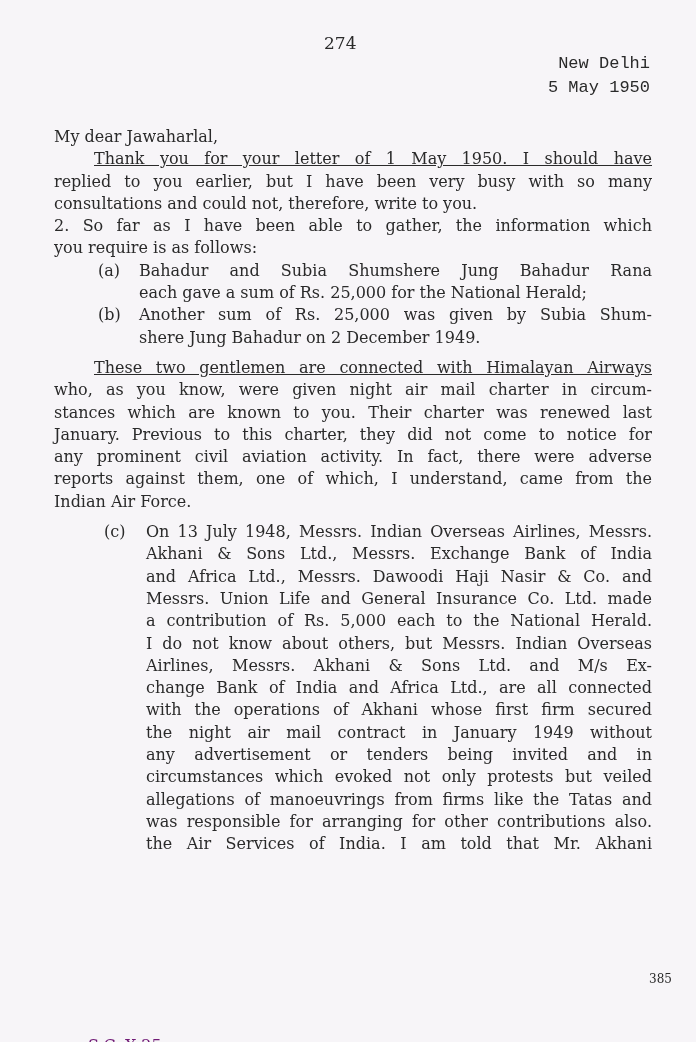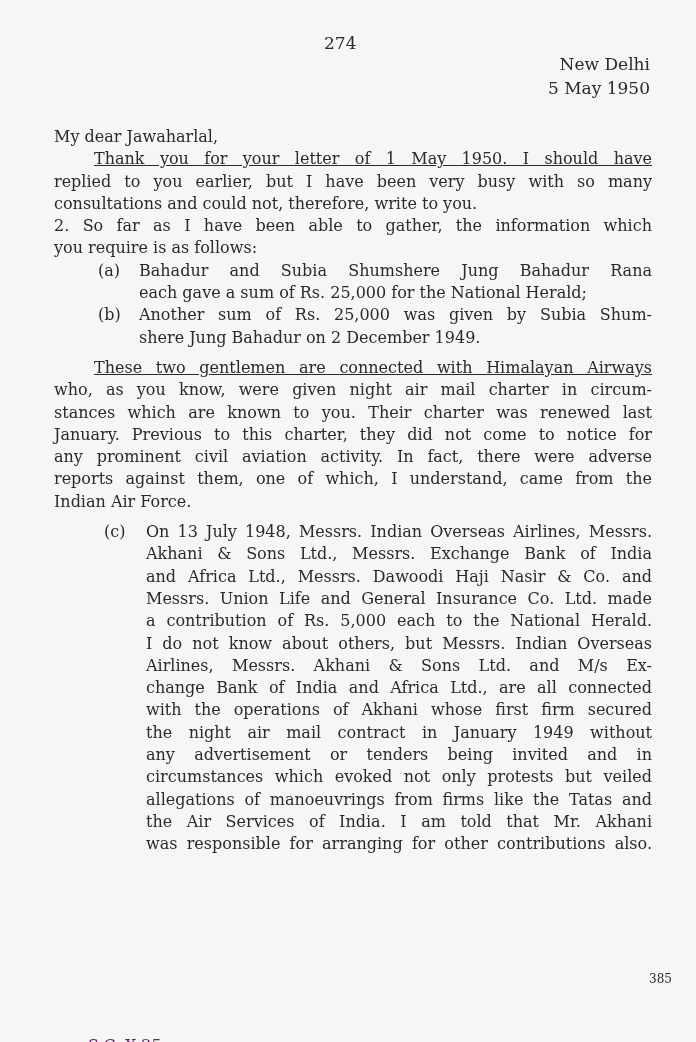--- a/index.html
+++ b/index.html
@@ -5,21 +5,21 @@
   html, body { margin: 0; padding: 0; }
   body {
     width: 696px; height: 1042px; overflow: hidden;
     background: #f7f5f8;
     font-family: "DejaVu Serif", "Liberation Serif", serif;
     color: #2a2a2a;
     position: relative;
   }
   .page { position: absolute; inset: 0; padding-left: 25px; }
   .pageno-top { position: absolute; left: 324px; top: 33px; font-size: 17px; }
-  .place { position: absolute; right: 46px; top: 52px; font-size: 17px; text-align: right; line-height: 24px; }
+  .place { position: absolute; right: 46px; top: 52px; font-size: 17px; text-align: right; line-height: 24px; font-family: Liberation Mono, monospace; }
   .body {
     position: absolute; left: 54px; top: 126px; width: 598px;
     font-size: 16px; line-height: 22.3px; text-align: justify;
   }
   .line { display: block; white-space: nowrap; text-align: justify; text-align-last: justify; }
   .line.last { text-align-last: left; }
   .indent { padding-left: 40px; text-decoration: underline; }
   .salutation { text-align-last: left; }
   .item { position: relative; padding-left: 85px; }
   .item .label { position: absolute; left: 44px; top: 0; }
@@ -87,20 +87,20 @@
       <span class="line">Messrs. Union Life and General Insurance Co. Ltd. made</span>
       <span class="line">a contribution of Rs. 5,000 each to the National Herald.</span>
       <span class="line">I do not know about others, but Messrs. Indian Overseas</span>
       <span class="line">Airlines, Messrs. Akhani &amp; Sons Ltd. and M/s Ex-</span>
       <span class="line">change Bank of India and Africa Ltd., are all connected</span>
       <span class="line">with the operations of Akhani whose first firm secured</span>
       <span class="line">the night air mail contract in January 1949 without</span>
       <span class="line">any advertisement or tenders being invited and in</span>
       <span class="line">circumstances which evoked not only protests but veiled</span>
       <span class="line">allegations of manoeuvrings from firms like the Tatas and</span>
+      <span class="line">was responsible for arranging for other contributions also.</span>
       <span class="line">the Air Services of India. I am told that Mr. Akhani</span>
-      <span class="line">was responsible for arranging for other contributions also.</span>
     </div>
   </div>
 
   <div class="pageno-bottom">385</div>
   <div class="sig">S.C.-X-25</div>
 </div>
 
 </body></html>

